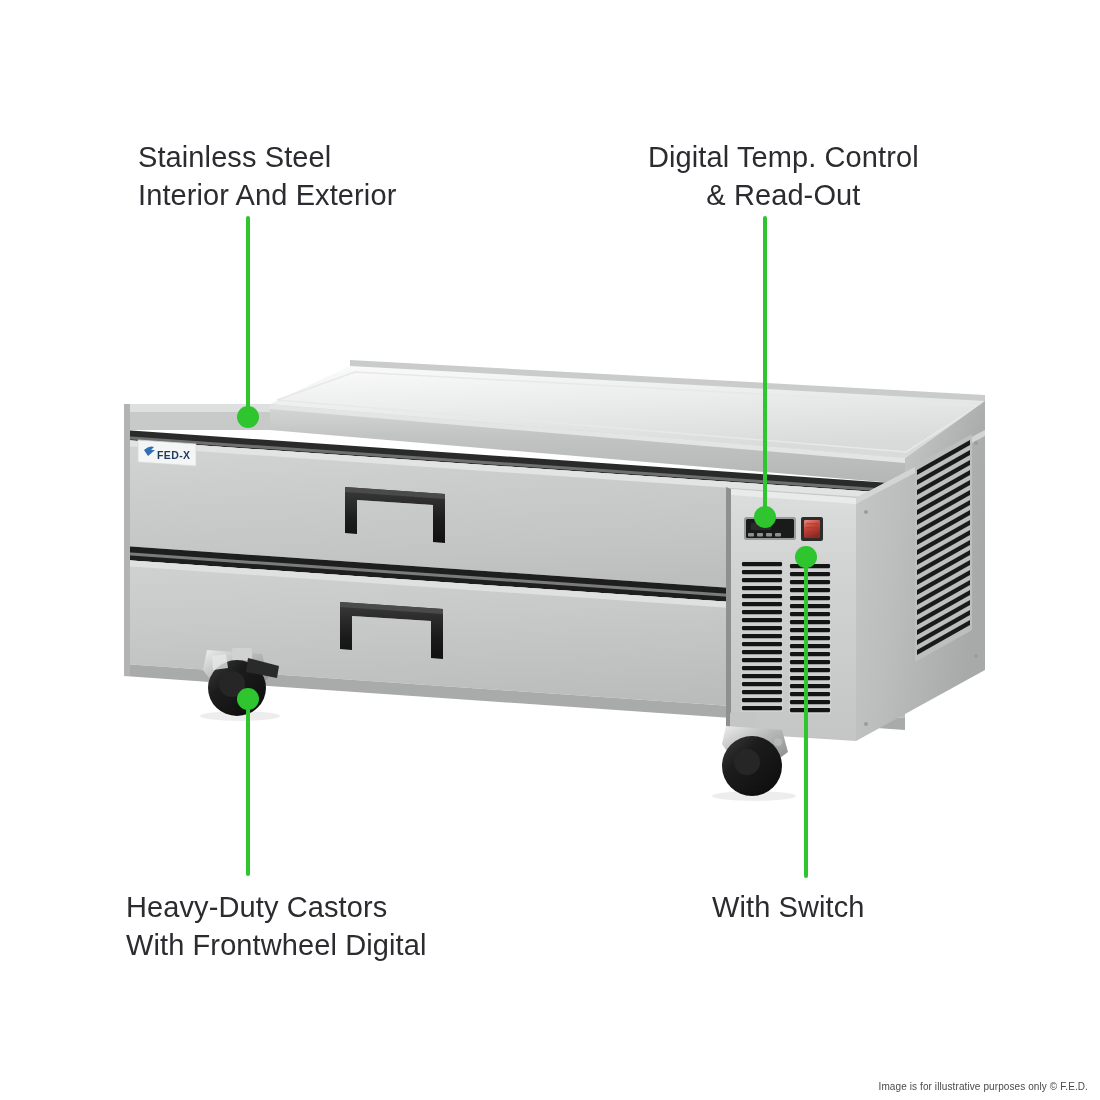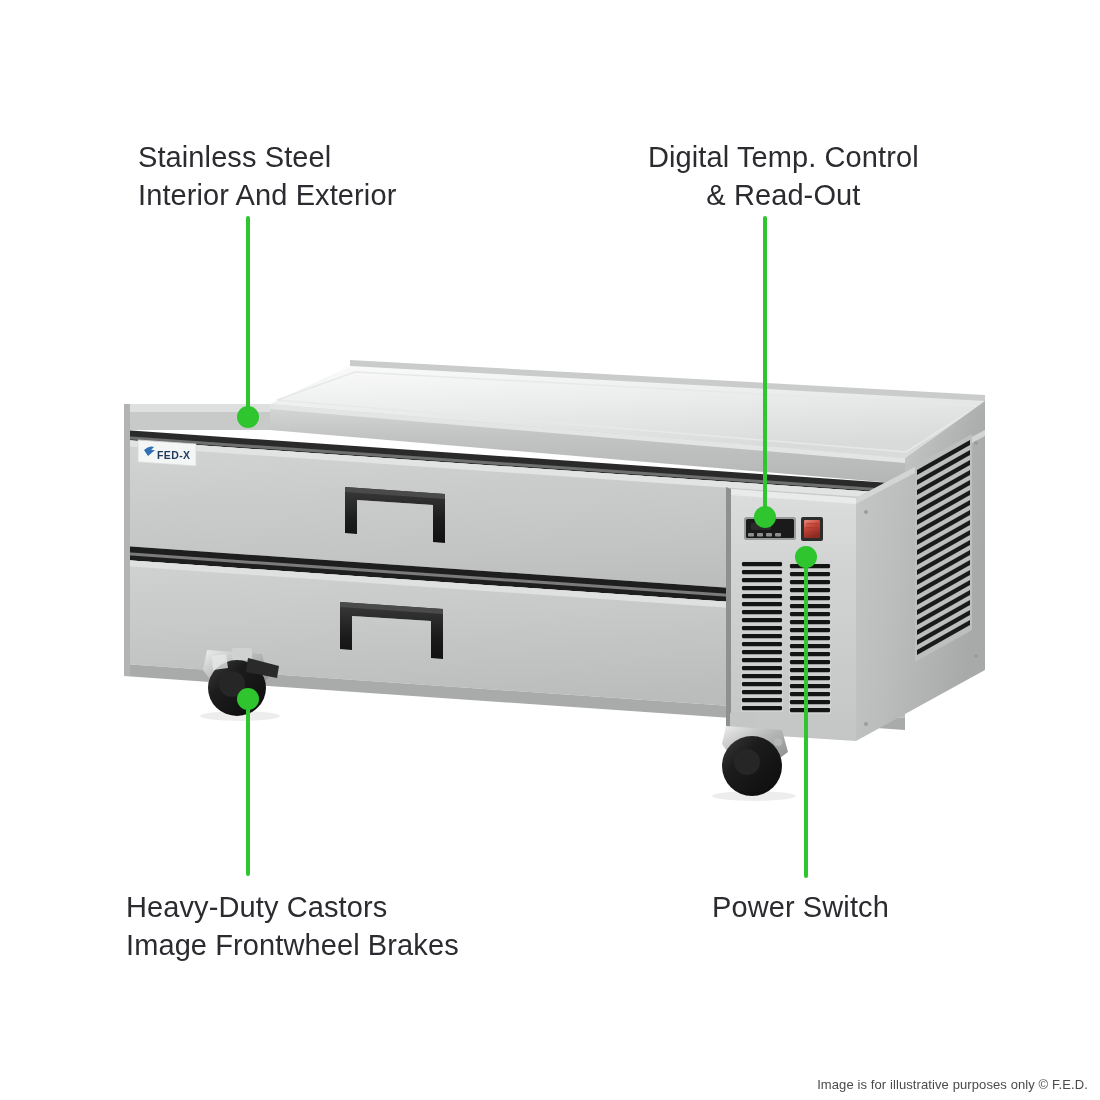--- a/index.html
+++ b/index.html
@@ -59,21 +59,21 @@
   #dot-power      { left: 795px; top: 546px; }
 
   
   #product { position: absolute; left: 0; top: 0; width: 1100px; height: 1100px; }
 
   
   #disclaimer {
     position: absolute;
     right: 12px;
     bottom: 8px;
-    font-size: 13px;
+    font-size: 10px;
     color: #4a4a4a;
     letter-spacing: 0.1px;
   }
 </style>
 </head>
 <body>
 
 <div id="page">
 
   <svg id="product" viewBox="0 0 1100 1100">
@@ -334,21 +334,21 @@
 Interior And Exterior</div>
 
   <div class="leader-line" id="line-digital"></div>
   <div class="leader-dot" id="dot-digital"></div>
   <div class="callout-label" id="label-digital">Digital Temp. Control
 &amp; Read-Out</div>
 
   <div class="leader-line" id="line-castors"></div>
   <div class="leader-dot" id="dot-castors"></div>
   <div class="callout-label" id="label-castors">Heavy-Duty Castors
-Image Frontwheel Brakes</div>
+With Frontwheel Digital</div>
 
   <div class="leader-line" id="line-power"></div>
   <div class="leader-dot" id="dot-power"></div>
-  <div class="callout-label" id="label-power">Power Switch</div>
+  <div class="callout-label" id="label-power">With Switch</div>
 
   <div id="disclaimer">Image is for illustrative purposes only  © F.E.D.</div>
 
 </div>
 
 </body></html>

